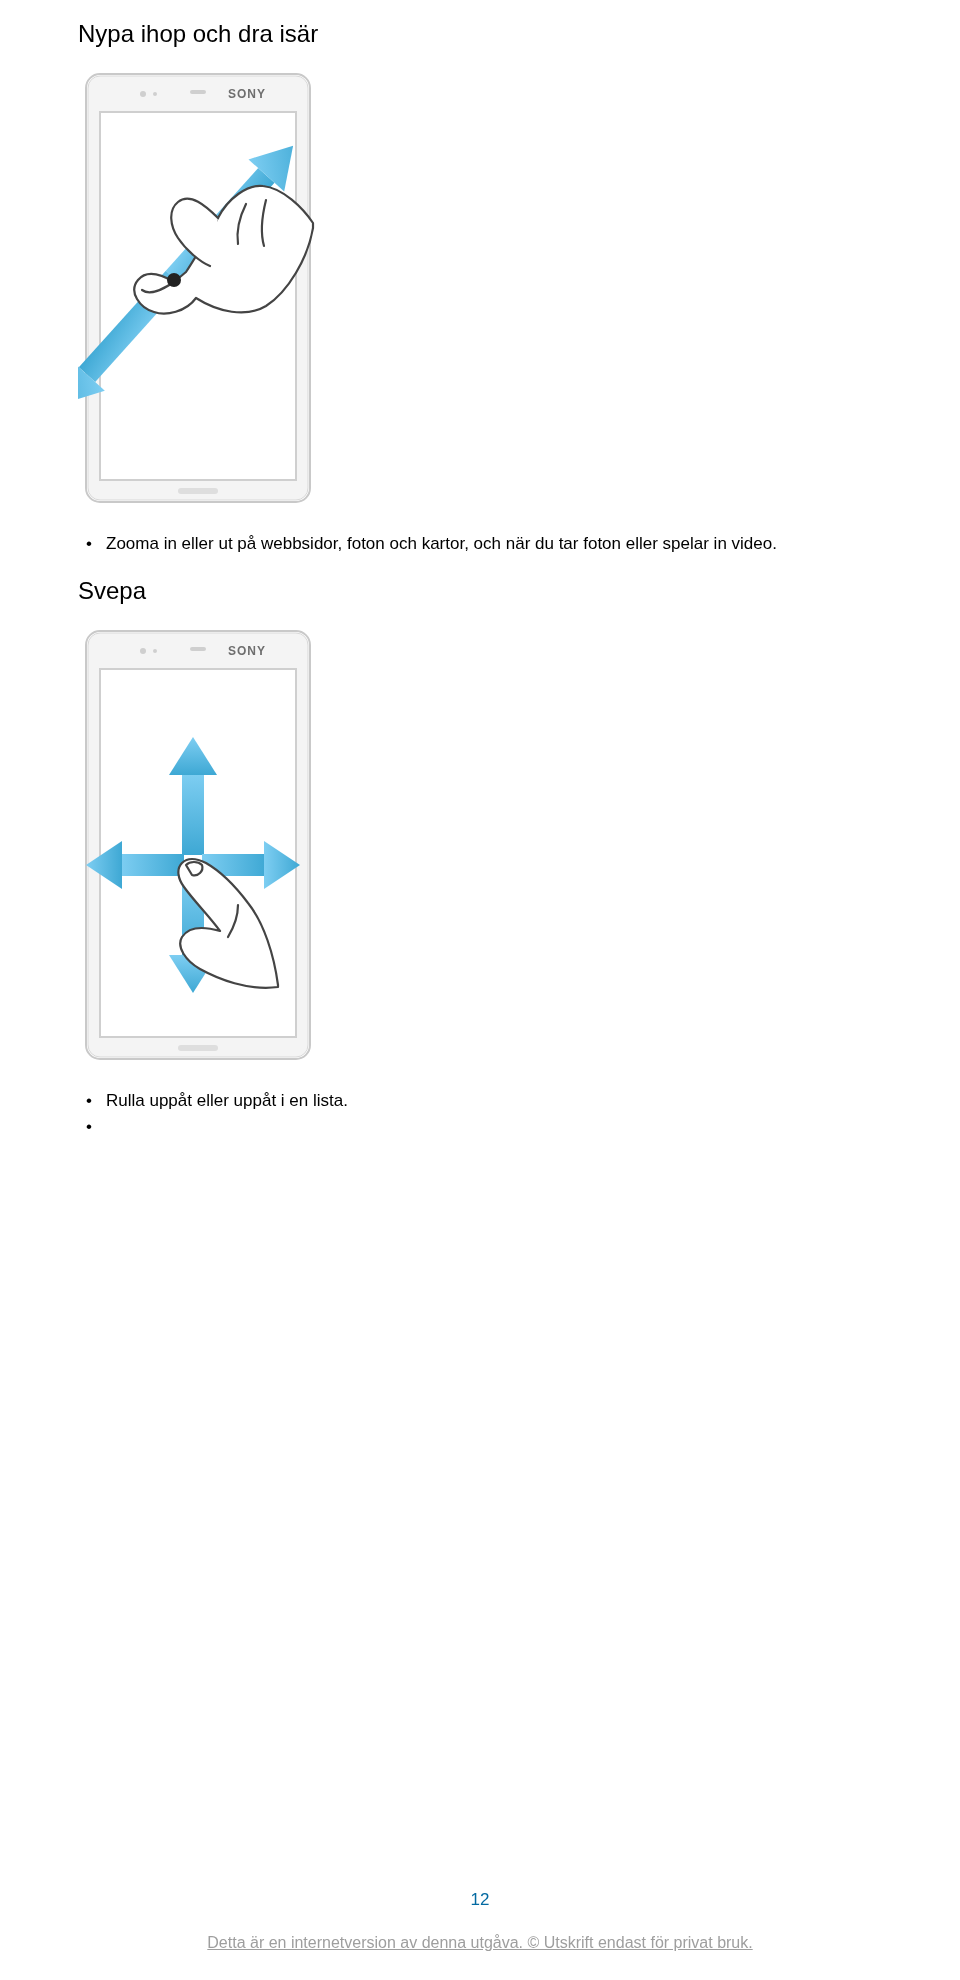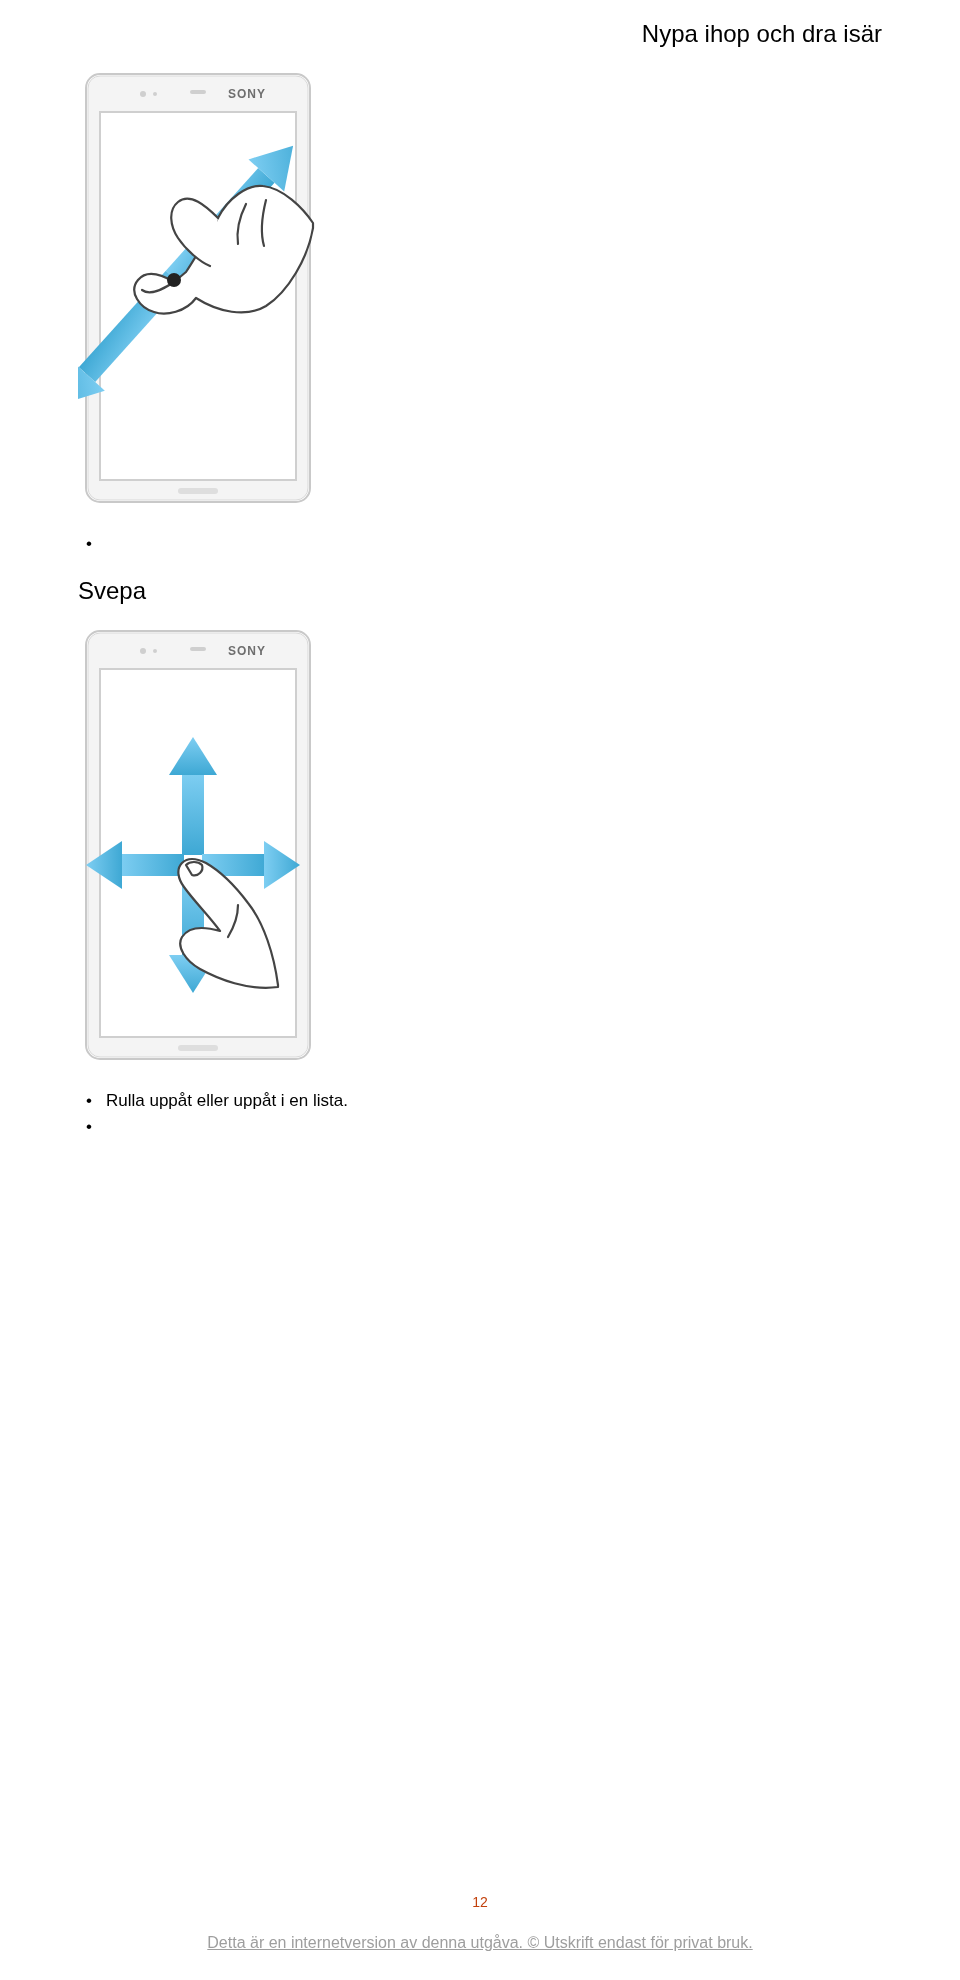--- a/index.html
+++ b/index.html
@@ -14,21 +14,20 @@
     box-sizing: border-box;
   }
   .page {
     padding: 20px 78px 0 78px;
     box-sizing: border-box;
   }
   .heading {
     font-size: 24px;
     font-weight: normal;
     margin: 0 0 20px 0;
-    text-align: right;
   }
   .subheading {
     font-size: 24px;
     font-weight: normal;
     margin: 20px 0 20px 0;
   }
   .illustration-wrap {
     margin: 10px 0 20px 0;
   }
   .bullet-block {
@@ -47,22 +46,22 @@
     text-align: left;
     padding-left: 8px;
     box-sizing: border-box;
   }
   .page-number {
     position: absolute;
     bottom: 70px;
     width: 100%;
     left: 0;
     text-align: center;
-    font-size: 14px;
-    color: #c2410c;
+    font-size: 17px;
+    color: #0369a1;
   }
   .footer-note {
     position: absolute;
     bottom: 28px;
     width: 100%;
     left: 0;
     text-align: center;
     font-size: 16px;
     color: #9e9e9e;
     text-decoration: underline;
@@ -132,20 +131,21 @@
         <path d="M 188 132 C 184 148, 182 164, 186 178" fill="none"></path>
       </g>
 
       <circle cx="96" cy="212" r="7" fill="#222"></circle>
     </svg>
   </div>
 
   <div class="bullet-block">
     <div class="bullet-line">
       <span class="bullet-dot">•</span>
+      <span>Zooma in eller ut på webbsidor, foton och kartor, och när du tar foton eller spelar in video.</span>
     </div>
   </div>
 
   <div class="subheading">Svepa</div>
 
   <div class="illustration-wrap">
     <svg width="240" height="440" viewBox="0 0 240 440">
 
       <rect x="8" y="6" rx="14" ry="14" width="224" height="428" fill="#ffffff" stroke="#c9c9c9" stroke-width="2"></rect>
       <rect x="10" y="8" rx="12" ry="12" width="220" height="424" fill="#f4f4f4" stroke="#d9d9d9" stroke-width="1"></rect>

